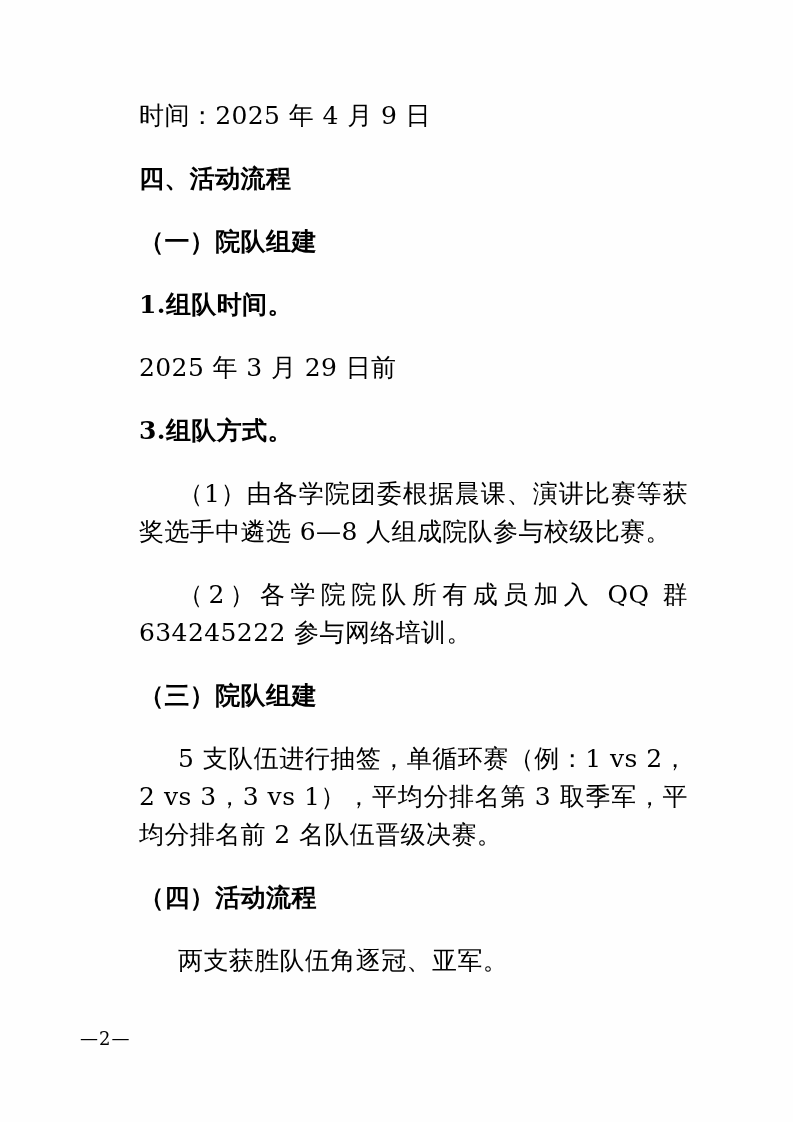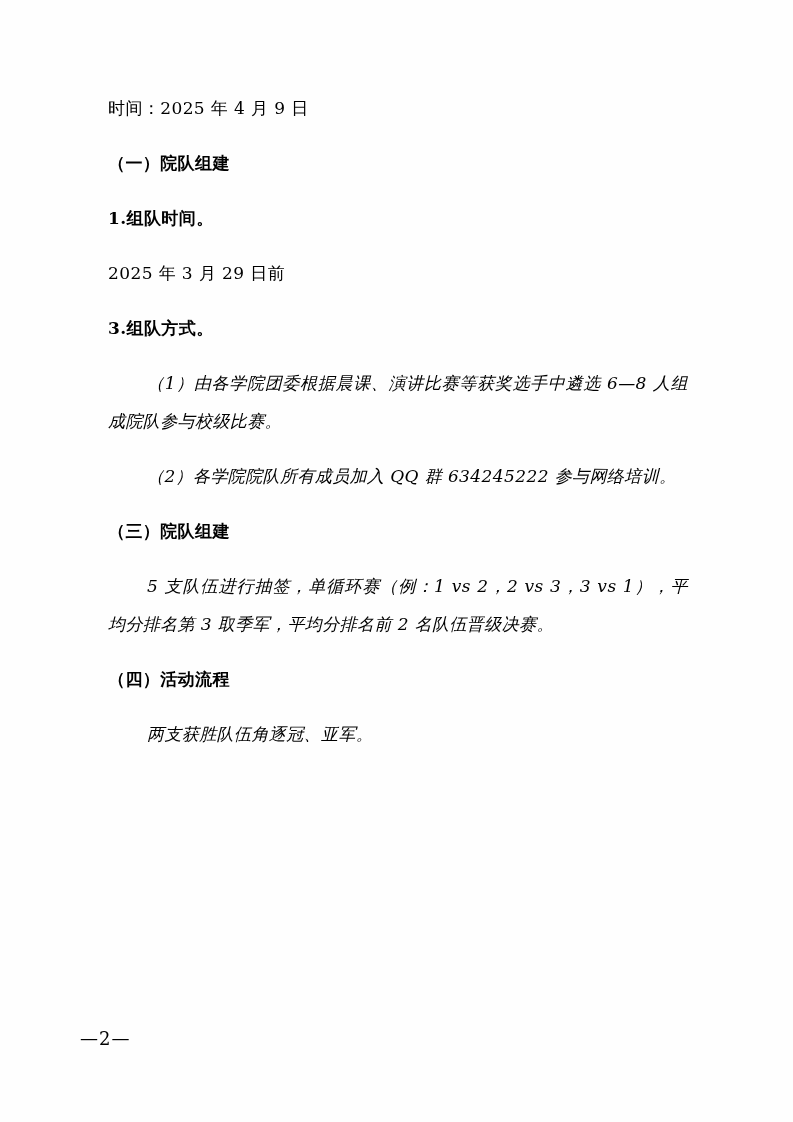--- a/index.html
+++ b/index.html
@@ -33,30 +33,30 @@
     font-weight: bold;
   }
   .heading-kai {
     font-weight: bold;
     font-style: normal;
   }
   .bold {
     font-weight: bold;
   }
   .para {
-    font-size: 17px;
+    font-size: 25px;
     line-height: 38px;
     letter-spacing: 0.4px;
     text-align: justify;
     text-justify: inter-ideograph;
     white-space: pre-wrap;
+    margin-left: 31px;
   }
   .para-indent {
     text-indent: 39px;
-    font-style: italic;
   }
   .footer {
     position: absolute;
     left: 80px;
     top: 1028px;
     width: 633px;
     text-align: left;
     font-size: 18px;
     letter-spacing: 1px;
     color: #000;
@@ -65,20 +65,21 @@
     display: inline-block;
   }
 </style>
 </head>
 <body>
 
 <div class="page">
   <div class="content">
 
     <p class="para">时间：2025 年 4 月 9 日</p>
+    <p class="para heading">四、活动流程</p>
     <p class="para heading-kai">（一）院队组建</p>
     <p class="para bold">1.组队时间。</p>
     <p class="para">2025 年 3 月 29 日前</p>
     <p class="para bold">3.组队方式。</p>
     <p class="para para-indent">（1）由各学院团委根据晨课、演讲比赛等获奖选手中遴选 6—8 人组成院队参与校级比赛。</p>
     <p class="para para-indent">（2）各学院院队所有成员加入 QQ 群 634245222 参与网络培训。</p>
     <p class="para heading-kai">（三）院队组建</p>
     <p class="para para-indent">5 支队伍进行抽签，单循环赛（例：1 vs 2，2 vs 3，3 vs 1），平均分排名第 3 取季军，平均分排名前 2 名队伍晋级决赛。</p>
     <p class="para heading-kai">（四）活动流程</p>
     <p class="para para-indent">两支获胜队伍角逐冠、亚军。</p>

